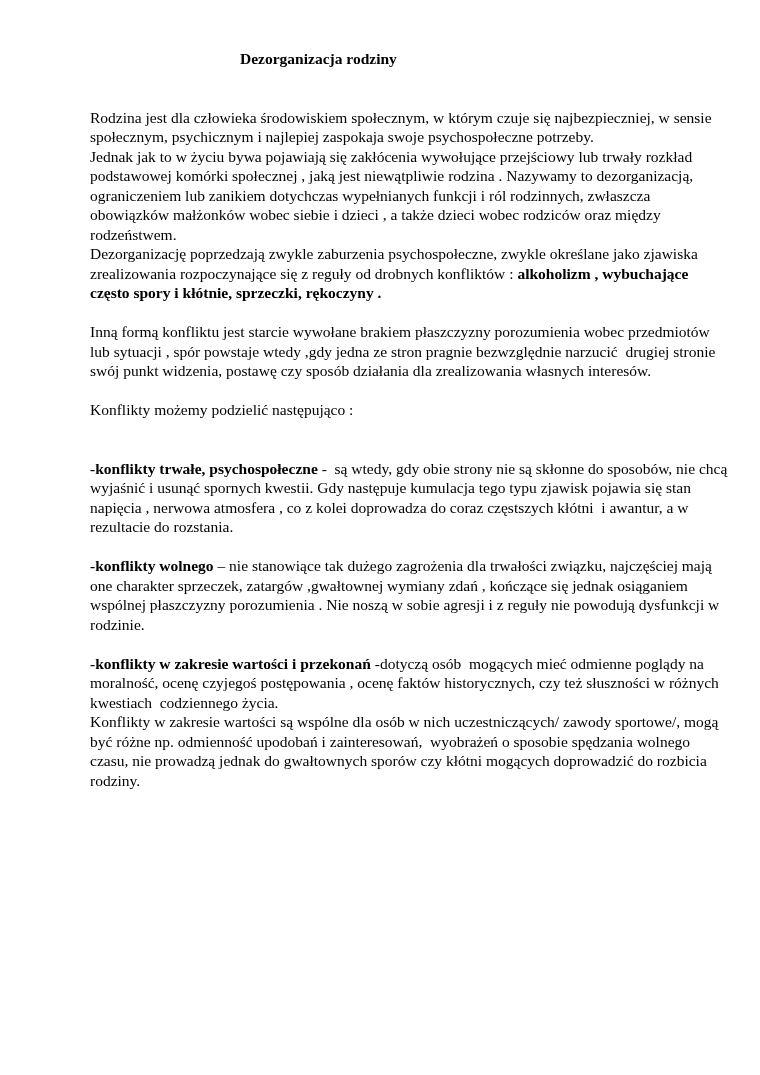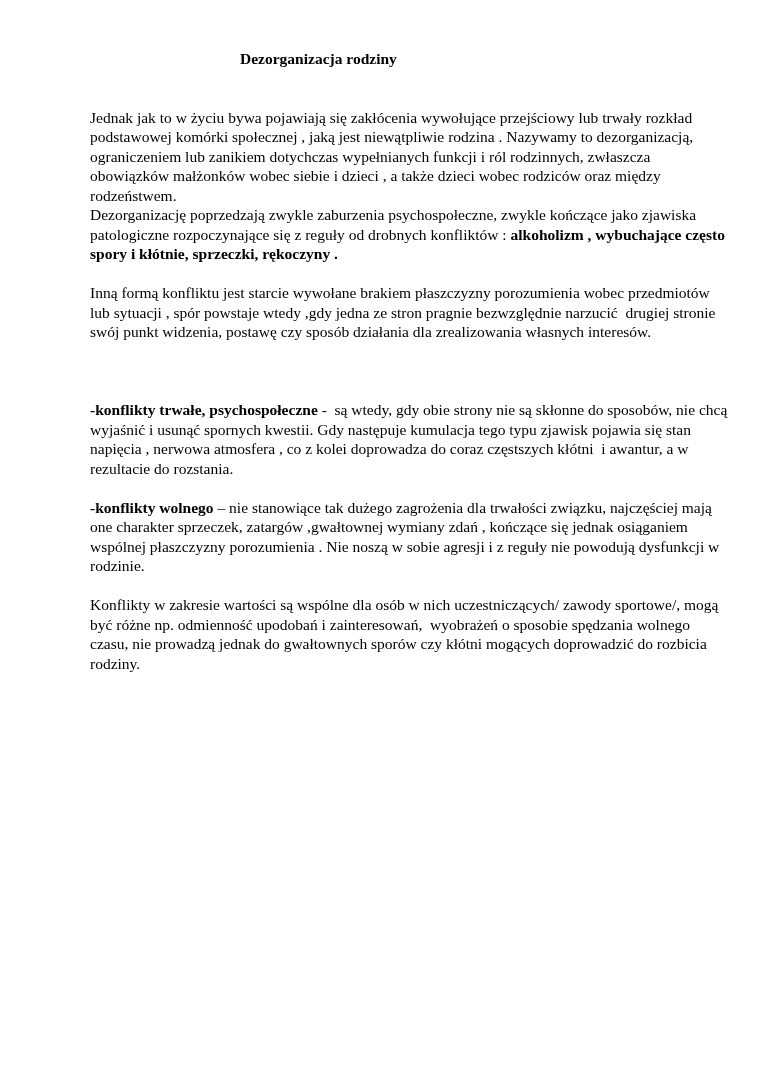--- a/index.html
+++ b/index.html
@@ -32,44 +32,49 @@
 </head>
 <body>
 
 <div class="page">
 
   <p class="title">Dezorganizacja rodziny</p>
 
   <div class="spacer"></div>
 
   <div class="block">
+    <p class="para"><span>Rodzina jest dla człowieka środowiskiem społecznym, w którym czuje się najbezpieczniej, w sensie społecznym, psychicznym i najlepiej zaspokaja swoje psychospołeczne potrzeby.</span></p>
     <p class="para"><span>Jednak jak to w życiu bywa pojawiają się zakłócenia wywołujące przejściowy lub trwały rozkład podstawowej komórki społecznej , jaką jest niewątpliwie rodzina . Nazywamy to dezorganizacją, ograniczeniem lub zanikiem dotychczas wypełnianych funkcji i ról rodzinnych, zwłaszcza obowiązków małżonków wobec siebie i dzieci , a także dzieci wobec rodziców oraz między rodzeństwem.</span></p>
-    <p class="para"><span>Dezorganizację poprzedzają zwykle zaburzenia psychospołeczne, zwykle kończące jako zjawiska patologiczne rozpoczynające się z reguły od drobnych konfliktów : </span><span class="b">alkoholizm , wybuchające często spory i kłótnie, sprzeczki, rękoczyny .</span></p>
+    <p class="para"><span>Dezorganizację poprzedzają zwykle zaburzenia psychospołeczne, zwykle określane jako zjawiska zrealizowania rozpoczynające się z reguły od drobnych konfliktów : </span><span class="b">alkoholizm , wybuchające często spory i kłótnie, sprzeczki, rękoczyny .</span></p>
   </div>
 
   <div class="spacer"></div>
 
   <div class="block">
     <p class="para"><span>Inną formą konfliktu jest starcie wywołane brakiem płaszczyzny porozumienia wobec przedmiotów lub sytuacji , spór powstaje wtedy ,gdy jedna ze stron pragnie bezwzględnie narzucić  drugiej stronie swój punkt widzenia, postawę czy sposób działania dla zrealizowania własnych interesów.</span></p>
   </div>
 
   <div class="spacer"></div>
 
+  <div class="block">
+    <p class="para"><span>Konflikty możemy podzielić następująco :</span></p>
+  </div>
 
   <div class="spacer double"></div>
 
   <div class="block">
     <p class="para"><span class="b">-konflikty trwałe, psychospołeczne</span><span> -  są wtedy, gdy obie strony nie są skłonne do sposobów, nie chcą wyjaśnić i usunąć spornych kwestii. Gdy następuje kumulacja tego typu zjawisk pojawia się stan napięcia , nerwowa atmosfera , co z kolei doprowadza do coraz częstszych kłótni  i awantur, a w rezultacie do rozstania.</span></p>
   </div>
 
   <div class="spacer"></div>
 
   <div class="block">
     <p class="para"><span class="b">-konflikty wolnego</span><span> – nie stanowiące tak dużego zagrożenia dla trwałości związku, najczęściej mają one charakter sprzeczek, zatargów ,gwałtownej wymiany zdań , kończące się jednak osiąganiem wspólnej płaszczyzny porozumienia . Nie noszą w sobie agresji i z reguły nie powodują dysfunkcji w rodzinie.</span></p>
   </div>
 
   <div class="spacer"></div>
 
   <div class="block">
+    <p class="para"><span class="b">-konflikty w zakresie wartości i przekonań</span><span> -dotyczą osób  mogących mieć odmienne poglądy na moralność, ocenę czyjegoś postępowania , ocenę faktów historycznych, czy też słuszności w różnych kwestiach  codziennego życia.</span></p>
     <p class="para"><span>Konflikty w zakresie wartości są wspólne dla osób w nich uczestniczących/ zawody sportowe/, mogą być różne np. odmienność upodobań i zainteresowań,  wyobrażeń o sposobie spędzania wolnego czasu, nie prowadzą jednak do gwałtownych sporów czy kłótni mogących doprowadzić do rozbicia rodziny.</span></p>
   </div>
 
 </div>
 
 </body></html>

